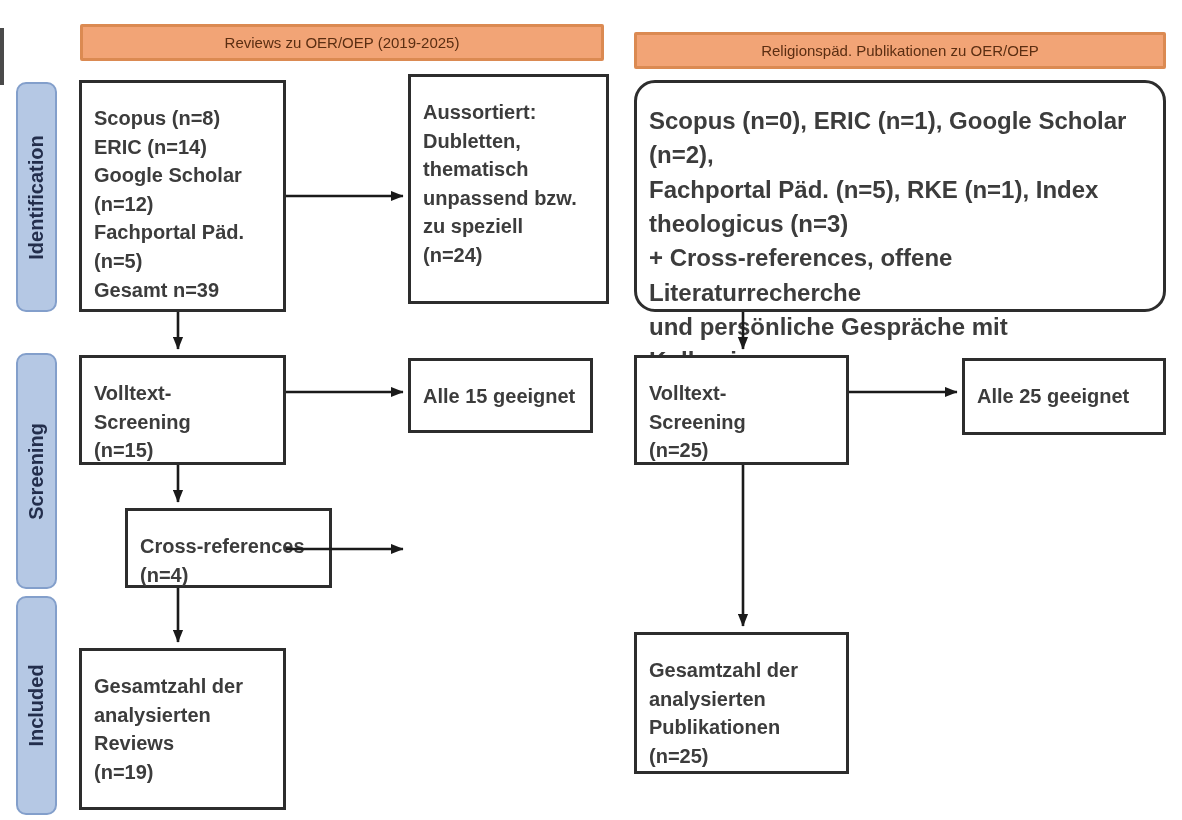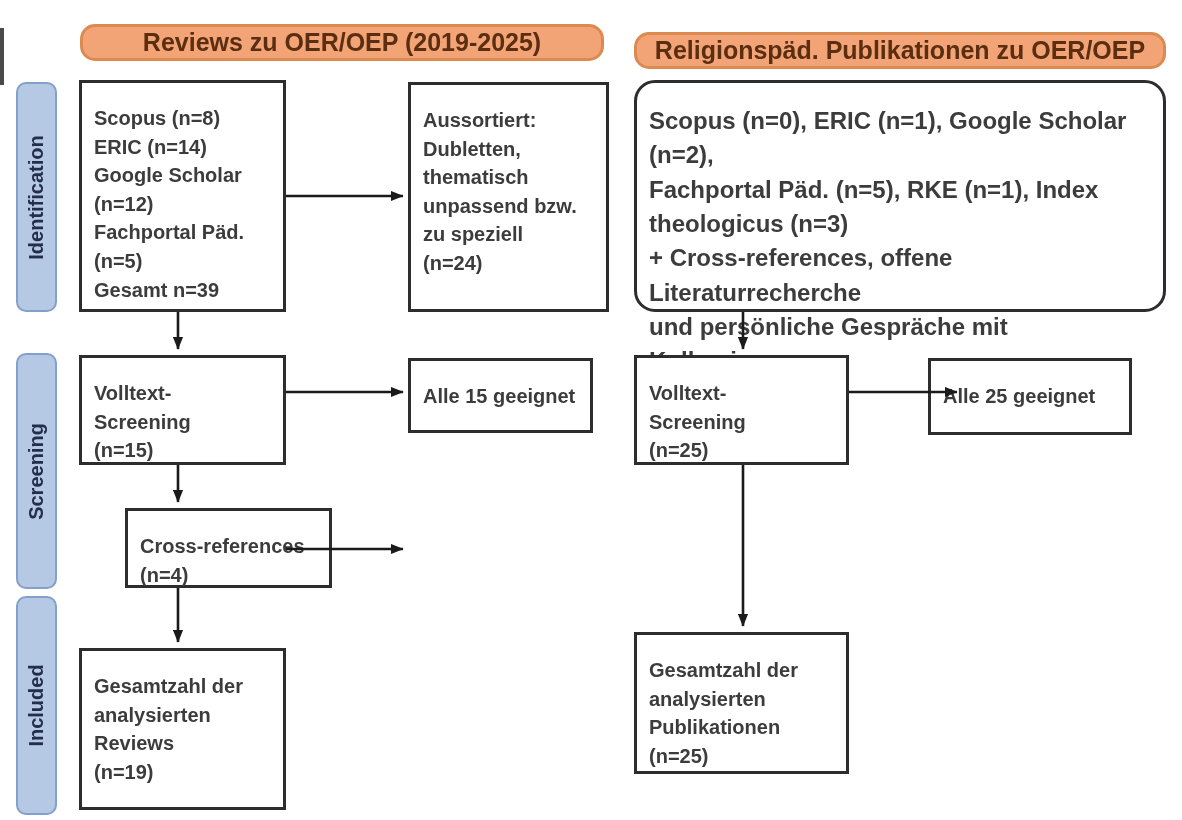--- a/index.html
+++ b/index.html
@@ -8,22 +8,22 @@
     --box-border:#2D2D2D; --box-text:#3C3C3C; --arrow:#1A1A1A;
   }
   html,body{margin:0;padding:0;background:#ffffff;}
   .canvas{
     position:relative; width:1182px; height:820px; background:#ffffff;
     font-family:"Liberation Sans", sans-serif; overflow:hidden;
   }
   .hdr{
     position:absolute; display:flex; align-items:center; justify-content:center;
     background:var(--header-fill); border:3px solid var(--header-border);
-    border-radius:15px; color:var(--header-text);
-    font-size:25px; font-weight:700; box-sizing:border-box; text-align:center;
+    border-radius:2px; color:var(--header-text);
+    font-size:15px; font-weight:400; box-sizing:border-box; text-align:center;
   }
   .stage{
     position:absolute; display:flex; align-items:center; justify-content:center;
     background:var(--stage-fill); border:2px solid var(--stage-border);
     border-radius:10px; box-sizing:border-box;
   }
   .stage > span{
     transform:rotate(-90deg); white-space:nowrap;
     color:var(--stage-text); font-size:20px; font-weight:700;
   }
@@ -58,21 +58,21 @@
     <span>Included</span>
   </div>
 
   <div class="box" style="left:79px; top:80px; width:207px; height:232px;">Scopus (n=8)
 ERIC (n=14)
 Google Scholar
 (n=12)
 Fachportal Päd.
 (n=5)
 Gesamt n=39</div>
-  <div class="box" style="left:408px; top:82px; width:201px; height:230px;">Aussortiert:
+  <div class="box" style="left:408px; top:74px; width:201px; height:230px;">Aussortiert:
 Dubletten,
 thematisch
 unpassend bzw.
 zu speziell
 (n=24)</div>
   <div class="box" style="left:79px; top:355px; width:207px; height:110px;">Volltext-
 Screening
 (n=15)</div>
   <div class="box" style="left:408px; top:358px; width:185px; height:75px;">Alle 15 geeignet</div>
   <div class="box" style="left:79px; top:508px; width:207px; height:80px;margin-left:46px;">Cross-references
@@ -85,21 +85,21 @@
   <div class="box small-font" style="left:634px; top:80px; width:532px; height:232px;">Scopus (n=0), ERIC (n=1), Google Scholar (n=2),
 Fachportal Päd. (n=5), RKE (n=1), Index
 theologicus (n=3)
 + Cross-references, offene Literaturrecherche
 und persönliche Gespräche mit Kolleg:innen
 (n=13)
 Gesamt n=25</div>
   <div class="box" style="left:634px; top:355px; width:215px; height:110px;">Volltext-
 Screening
 (n=25)</div>
-  <div class="box" style="left:928px; top:358px; width:204px; height:77px;">Alle 25 geeignet</div>
+  <div class="box" style="left:962px; top:358px; width:204px; height:77px;">Alle 25 geeignet</div>
   <div class="box" style="left:634px; top:632px; width:215px; height:142px;">Gesamtzahl der
 analysierten
 Publikationen
 (n=25)</div>
 
   <svg class="arrows" width="1182" height="820" viewBox="0 0 1182 820">
     <defs>
       <marker id="ah" viewBox="0 0 10 8" refX="9.5" refY="4" markerWidth="13" markerHeight="11" markerUnits="userSpaceOnUse" orient="auto-start-reverse">
         <path d="M0,0 L10,4 L0,8 Z" fill="#1A1A1A"></path>
       </marker>

